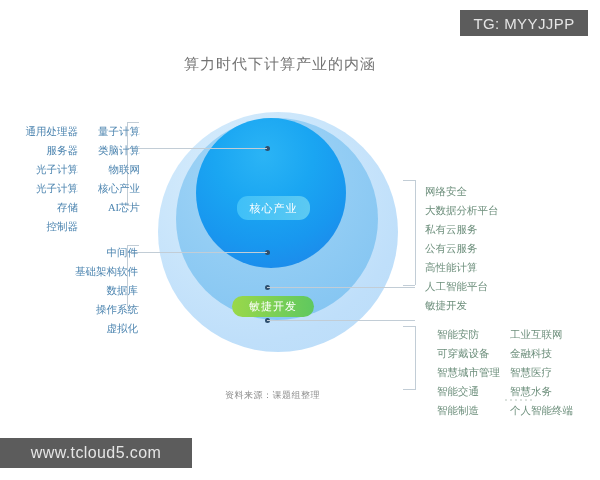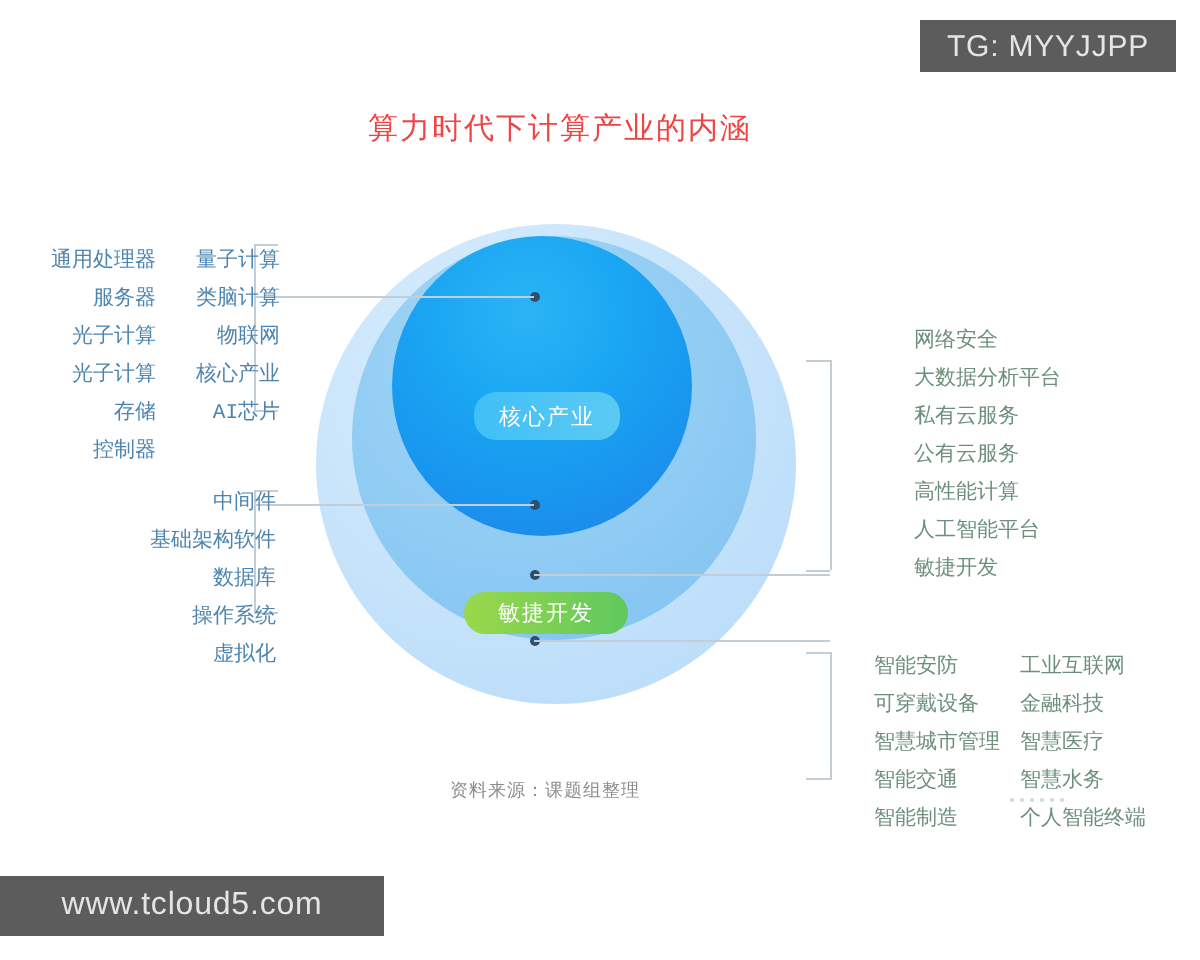--- a/index.html
+++ b/index.html
@@ -48,21 +48,21 @@
   }
 
   
   #title {
     position: absolute;
     left: 0;
     top: 55px;
     width: 560px;
     text-align: center;
     font-size: 15px;
-    color: #ef4444;
+    color: #737373;
     font-family: "DejaVu Sans", sans-serif;
     letter-spacing: 1px;
   }
 
   
   .circle {
     position: absolute;
     border-radius: 50%;
   }
   #circle-outer {
@@ -159,30 +159,30 @@
   #rb2-h-top { left: 403px; top: 326px; width: 12px; }
   #rb2-h-bot { left: 403px; top: 389px; width: 12px; }
   #rb2-lead { left: 267px; top: 320px; width: 148px; }
 
   
   .txt-col {
     position: absolute;
     font-size: 10.5px;
     line-height: 19px;
     white-space: nowrap;
-    font-family: Liberation Mono, monospace;
+    font-family: Liberation Serif, serif;
   }
   .left-txt { color: #4d85b0; text-align: right; }
   .right-txt { color: #6d8f7c; text-align: left; }
 
   #grp-l1-a { left: 8px;  top: 122px; width: 70px; }
   #grp-l1-b { left: 84px; top: 122px; width: 56px; text-align: right; }
   #grp-l2-a { left: 40px; top: 243px; width: 98px; }
 
-  #grp-r1 { left: 425px; top: 162px; margin-left: 32px; }
+  #grp-r1 { left: 425px; top: 182px; }
   #grp-r2-a { left: 437px; top: 325px; }
   #grp-r2-b { left: 510px; top: 325px; }
 
   
   #source {
     position: absolute;
     left: 225px;
     top: 389px;
     font-size: 9px;
     color: #8d8d8d;

